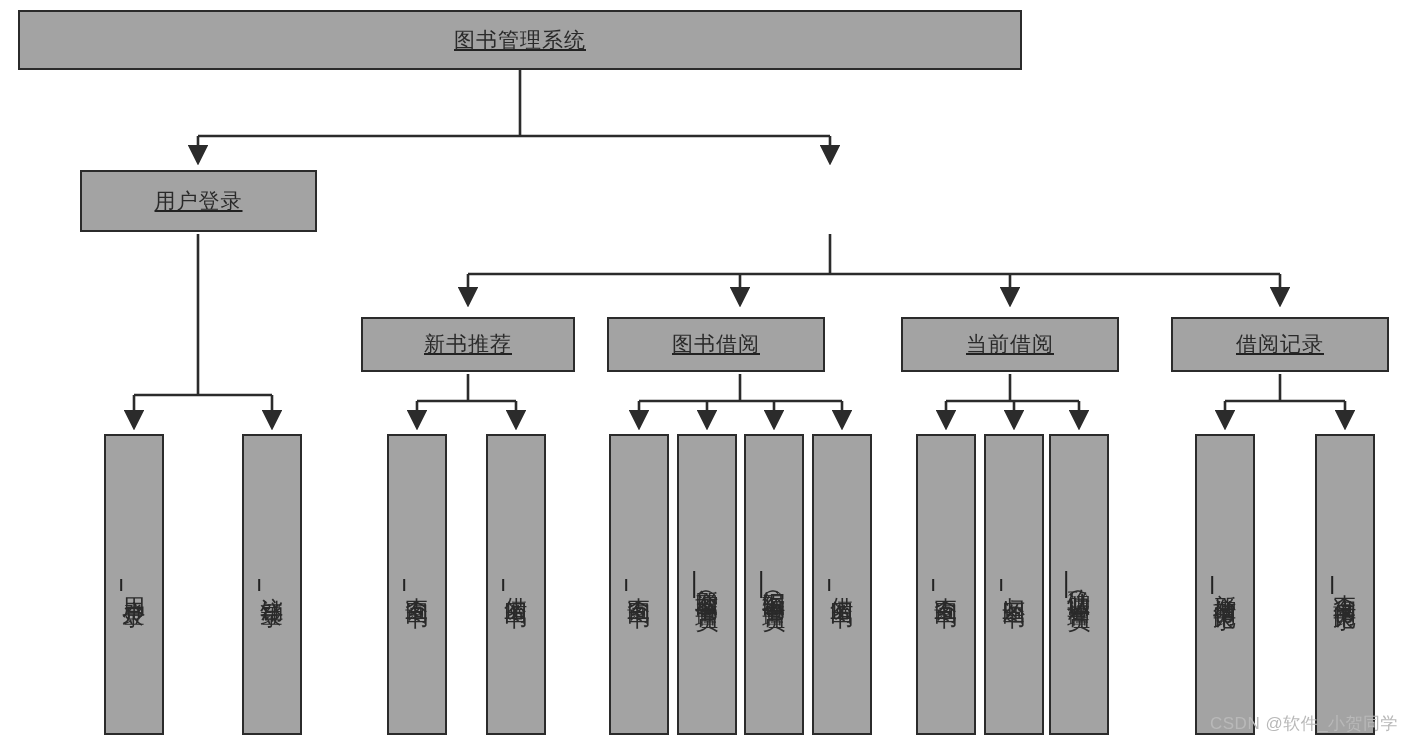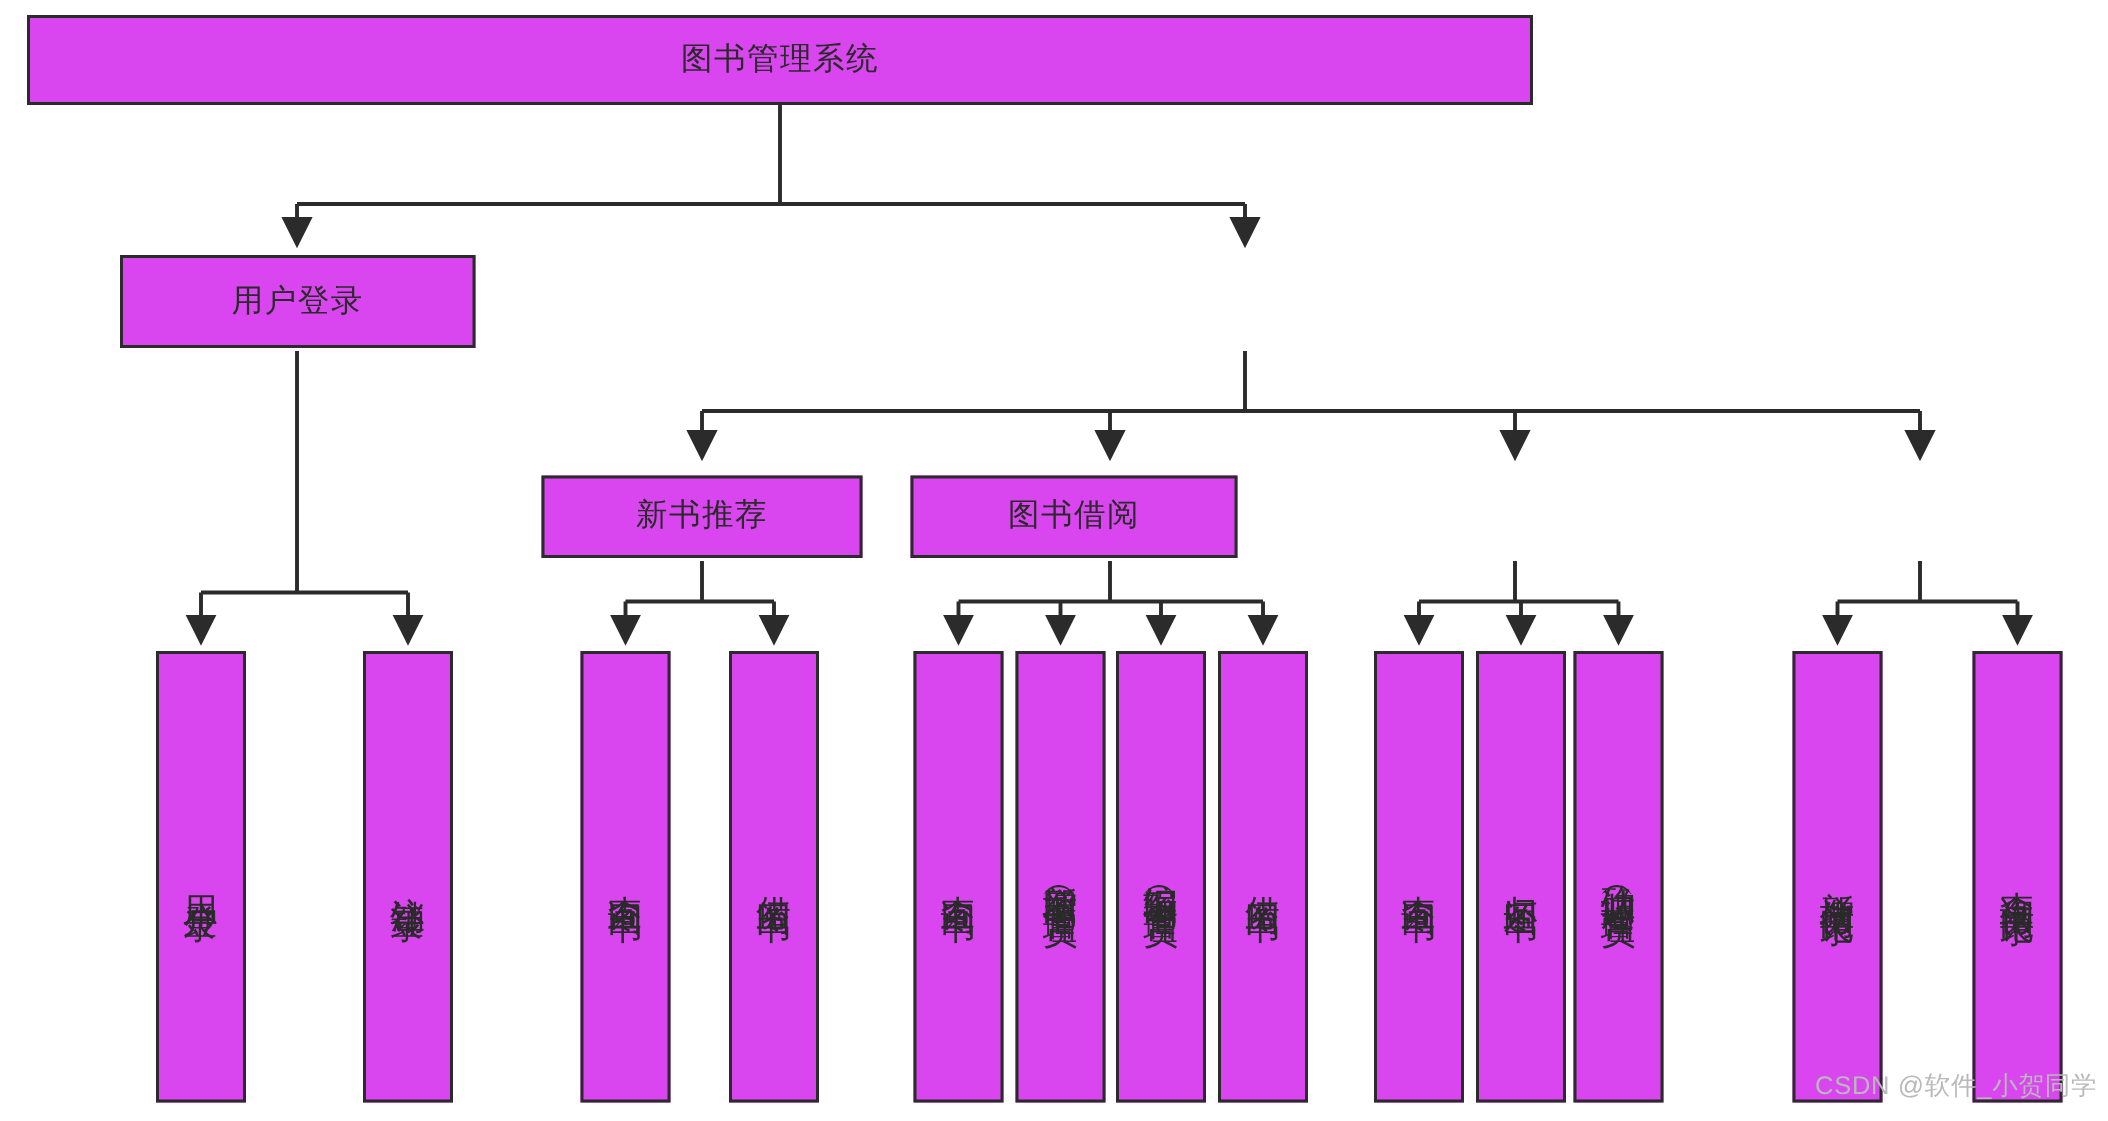--- a/index.html
+++ b/index.html
@@ -17,26 +17,27 @@
   svg#wires{
     position:absolute;
     left:0; top:0;
     width:1405px;
     height:747px;
     pointer-events:none;
   }
   .node{
     position:absolute;
     box-sizing:border-box;
-    background:#d946ef;
+    background:#a3a3a3;
     border:2px solid #2b2b2b;
     display:flex;
     align-items:center;
     justify-content:center;
     color:#222222;
+    text-decoration:underline;
   }
   .node .lbl{
     font-size:21px;
     line-height:1.18;
     letter-spacing:1px;
     white-space:nowrap;
     color:#2a2a2a;
   }
   .node.root .lbl{ font-size:21px; }
   .node.leaf{
@@ -128,20 +129,26 @@
   <div class="node" style="left:80px; top:170px; width:237px; height:62px;">
     <span class="lbl">用户登录</span>
   </div>
 
   <div class="node" style="left:361px; top:317px; width:214px; height:55px;align-items:center;">
     <span class="lbl">新书推荐</span>
   </div>
   <div class="node" style="left:607px; top:317px; width:218px; height:55px;">
     <span class="lbl">图书借阅</span>
   </div>
+  <div class="node" style="left:901px; top:317px; width:218px; height:55px;">
+    <span class="lbl">当前借阅</span>
+  </div>
+  <div class="node" style="left:1171px; top:317px; width:218px; height:55px;">
+    <span class="lbl">借阅记录</span>
+  </div>
 
   <div class="node leaf" style="left:104px; top:434px; width:60px; height:301px;">
     <span class="lbl">用户登录</span>
   </div>
   <div class="node leaf" style="left:242px; top:434px; width:60px; height:301px;">
     <span class="lbl">注销登录</span>
   </div>
 
   <div class="node leaf" style="left:387px; top:434px; width:60px; height:301px;">
     <span class="lbl">查询图书</span>

